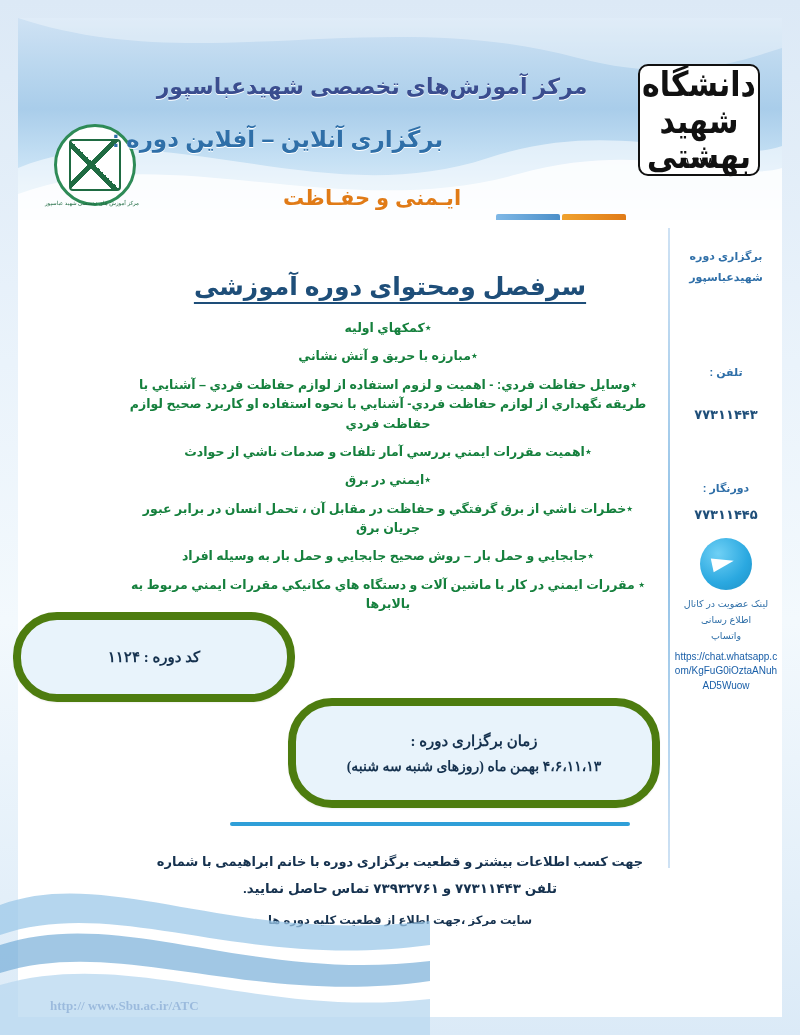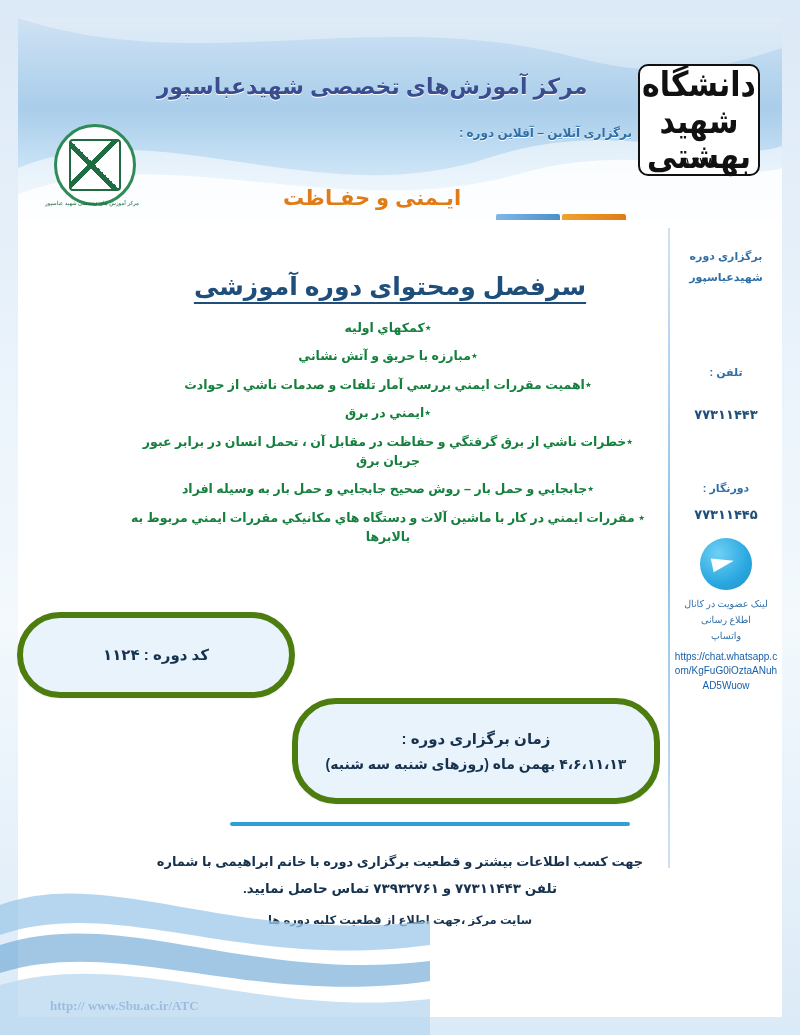--- a/index.html
+++ b/index.html
@@ -65,22 +65,22 @@
   }
   .logo-right .sbu-sub{
     position:absolute;bottom:4px;left:0;width:100%;text-align:center;font-size:14px;color:#111;
   }
   .h-title1{
     position:absolute;right:150px;top:56px;width:520px;text-align:center;
     font-size:22px;font-weight:bold;color:#3a4d8f;direction:rtl;
     text-shadow:0 1px 0 #ffffff;
   }
   .h-title2{
-    position:absolute;right:150px;top:108px;width:520px;text-align:right;
-    font-size:12px;font-weight:bold;color:#2f6fa8;direction:rtl;
+    position:absolute;right:150px;top:108px;width:520px;text-align:left;
+    font-size:23px;font-weight:bold;color:#2f6fa8;direction:rtl;
     text-shadow:0 1px 0 #ffffff;
   }
   .h-title3{
     position:absolute;right:150px;top:168px;width:520px;text-align:center;
     font-size:21px;font-weight:bold;color:#e07b17;direction:rtl;
     text-shadow:0 1px 0 #ffffff;
   }
   .orange-bar{
     position:absolute;right:156px;top:196px;width:64px;height:9px;
     background:linear-gradient(90deg,#f0a22e,#e07b17);
@@ -137,26 +137,27 @@
   }
   .sy-item{
     font-size:12.5px;font-weight:bold;color:#15803d;
     line-height:1.55;margin:9px 0;text-align:center;
   }
   .sy-item.two{text-align:center;}
 
   
   .pill{
     position:absolute;
-    border:6px solid #4d7c0f;
+    border:8px solid #4d7c0f;
     border-radius:44px;
     background:#e8f3fb;
     display:flex;align-items:center;justify-content:center;
     text-align:center;direction:rtl;
     box-shadow:0 1px 2px rgba(0,0,0,.06);
+    font-family:Liberation Serif, serif;
   }
   .pill-code{
     right:505px;top:612px;width:266px;height:74px;
   }
   .pill-code .t{font-size:15px;font-weight:bold;color:#16324f;}
   .pill-time{
     right:140px;top:698px;width:356px;height:94px;
     flex-direction:column;gap:8px;
   }
   .pill-time .t1{font-size:15px;font-weight:bold;color:#16324f;}
@@ -228,31 +229,32 @@
       <div class="sb-label">تلفن :</div>
       <div class="sb-value" style="margin-top:24px;">۷۷۳۱۱۴۴۳</div>
     </div>
 
     <div class="sb-block" style="margin-top:56px;">
       <div class="sb-label">دورنگار :</div>
       <div class="sb-value" style="margin-top:8px;">۷۷۳۱۱۴۴۵</div>
     </div>
 
     <div class="tg-icon"></div>
-    <div class="sb-social" style="white-space:pre-line;font-family:Liberation Serif, serif;">لینک   عضویت در کانال
+    <div class="sb-social" style="white-space:pre-line;">لینک   عضویت در کانال
 اطلاع رسانی
 واتساپ</div>
     <div class="sb-link">https://chat.whatsapp.com/KgFuG0iOztaANuhAD5Wuow</div>
   </div>
 
   <div class="main">
     <div class="main-title">سرفصل ومحتوای دوره آموزشی</div>
     <div class="syllabus">
       <div class="sy-item">٭کمکهاي اوليه</div>
       <div class="sy-item">٭مبارزه با حريق و آتش نشاني</div>
+      <div class="sy-item two">٭وسايل حفاظت فردي: - اهميت و لزوم استفاده از لوازم حفاظت فردي – آشنايي با طريقه نگهداري از لوازم حفاظت فردي- آشنايي با نحوه استفاده او كاربرد صحيح لوازم حفاظت فردي</div>
       <div class="sy-item">٭اهميت مقررات ايمني بررسي آمار تلفات و صدمات ناشي از حوادث</div>
       <div class="sy-item">٭ايمني در برق</div>
       <div class="sy-item">٭خطرات ناشي از برق گرفتگي و حفاظت در مقابل آن ، تحمل انسان در برابر عبور جريان برق</div>
       <div class="sy-item">٭جابجايي و حمل بار – روش صحيح جابجايي و حمل بار به وسيله افراد</div>
       <div class="sy-item">٭ مقررات ايمني در كار با ماشين آلات و دستگاه هاي مكانيكي مقررات ايمني مربوط به بالابرها</div>
     </div>
   </div>
 
   <div class="pill pill-code">
     <div class="t">کد دوره : ۱۱۲۴</div>

